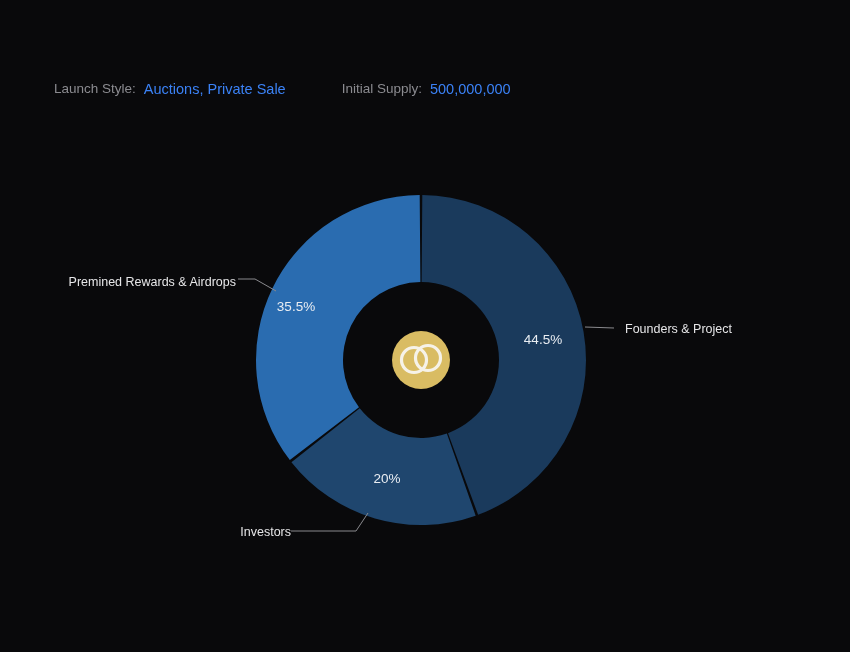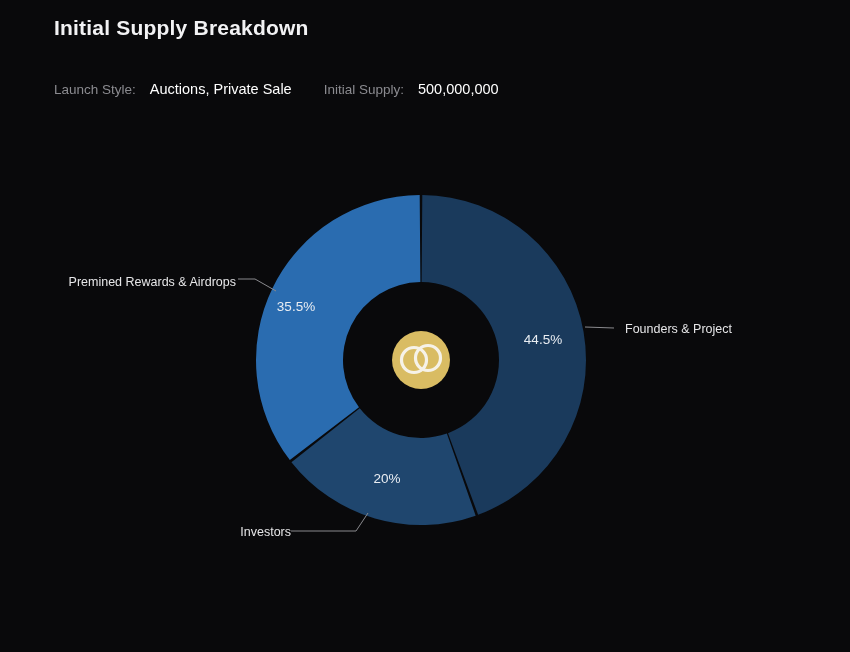--- a/index.html
+++ b/index.html
@@ -33,34 +33,34 @@
   .meta-row {
     position: absolute;
     left: 54px;
     top: 81px;
     display: flex;
     align-items: baseline;
     gap: 0px;
   }
   .meta-pair {
     display: flex;
-    align-items: center;
-    gap: 14px;
+    align-items: flex-start;
+    gap: 8px;
   }
   .meta-pair + .meta-pair {
-    margin-left: 32px;
+    margin-left: 56px;
   }
   .meta-label {
     font-size: 13.5px;
     color: #8b8b90;
     white-space: nowrap;
   }
   .meta-value {
     font-size: 14.5px;
-    color: #ffffff;
+    color: #3b82f6;
     white-space: nowrap;
   }
 
   
   .chart-wrap {
     position: absolute;
     left: 0;
     top: 0;
     width: 850px;
     height: 652px;
@@ -89,21 +89,20 @@
     stroke: #8a8a8e;
     stroke-width: 1;
     fill: none;
   }
 </style>
 </head>
 <body>
 
 <div class="page">
 
-  <div class="page-title">Initial Supply Breakdown</div>
 
   <div class="meta-row">
     <div class="meta-pair">
       <span class="meta-label">Launch Style:</span>
       <span class="meta-value">Auctions, Private Sale</span>
     </div>
     <div class="meta-pair">
       <span class="meta-label">Initial Supply:</span>
       <span class="meta-value">500,000,000</span>
     </div>

